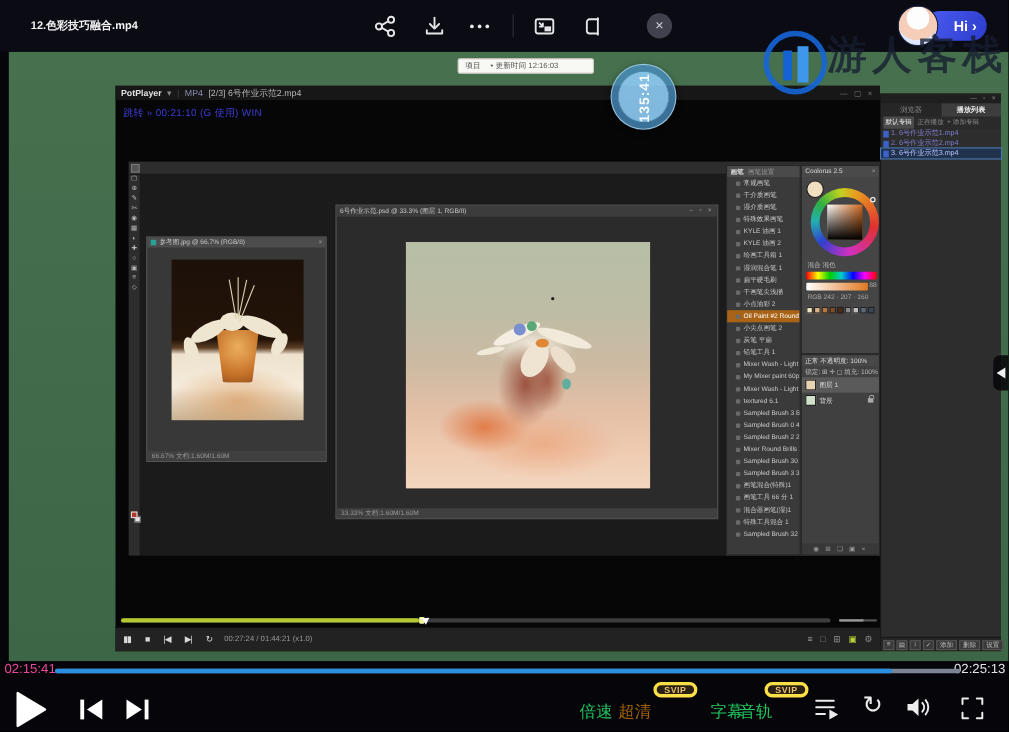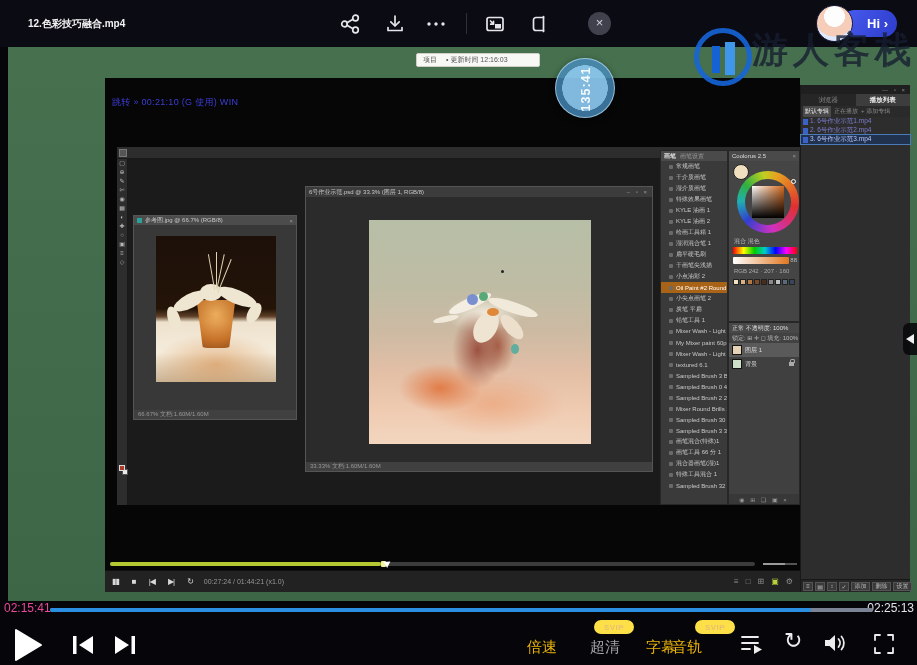--- a/index.html
+++ b/index.html
@@ -144,37 +144,45 @@
   .brandlogo .b1{position:absolute;left:13px;top:13px;width:8px;height:27px;background:#1462d4;}
   .brandlogo .b2{position:absolute;left:26px;top:9px;width:10px;height:33px;background:#3f97ec;}
   .brandtext{left:752px;top:26px;font-family:"DejaVu Serif",serif;font-size:36px;font-weight:bold;
              color:#161e30;opacity:.78;letter-spacing:5px;z-index:30;white-space:nowrap;}
 
   
   .time-cur{left:4px;top:601px;font-size:12px;color:#ec4899;z-index:15;}
   .time-tot{right:3px;top:601px;font-size:12px;color:#e2e2e8;z-index:15;}
   .pbar{left:50px;top:608px;width:823px;height:4px;border-radius:2px;background:#7a8494;z-index:15;}
   .pbar-fill{height:4px;border-radius:2px;background:#2a8fe0;}
-  .ctl-label{top:638px;font-size:15px;color:#eab308;z-index:15;}
-  .svip{top:620px;width:40px;height:14px;border-radius:7px;background:#2a2013;border:7px solid #fde047;
+  .ctl-label{top:638px;font-size:15px;color:#22c55e;z-index:15;}
+  .svip{top:620px;width:40px;height:14px;border-radius:7px;background:#2a2013;border:3px solid #fde047;
         color:#e8c070;font-size:8px;font-weight:bold;display:flex;align-items:center;justify-content:center;
         letter-spacing:.5px;z-index:15;}
   .b-icon{z-index:15;color:#ececec;}
   .b-icon svg{stroke:#ececec;fill:none;stroke-width:1.8;stroke-linecap:round;stroke-linejoin:round;}
   .pinkmark{left:471px;top:630px;font-size:31px;font-weight:bold;letter-spacing:2px;color:#ff4e8e;
             -webkit-text-stroke:1.6px #fff;text-shadow:2px 3px 2px rgba(150,20,60,.55);z-index:60;white-space:nowrap;}
 </style>
 </head>
 <body>
 
 <div class="stage">
 
   <div class="abs greenbg"></div>
 
   <div class="abs pp">
+    <div class="abs pp-titlebar flex">
+      <span style="color:#e2e2e2;font-weight:bold">PotPlayer</span>
+      <span style="color:#888">▾</span>
+      <span style="color:#444">|</span>
+      <span style="color:#8a8ab0">MP4</span>
+      <span style="color:#b5b5b5">[2/3] 6号作业示范2.mp4</span>
+      <span style="margin-left:auto;color:#777;font-size:7px;letter-spacing:2px">—  ▢  ×</span>
+    </div>
     <div class="abs pp-osd">跳转 » 00:21:10 (G 使用) WIN</div>
 
     <div class="abs ps">
       <div class="abs ps-options">
         <div class="abs" style="left:2px;top:2px;width:8px;height:8px;background:#555;border:1px solid #777"></div>
       </div>
       <div class="abs ps-tools">▢
 ⊕
 ✎
 ✄
@@ -591,21 +599,21 @@
       </svg>
   </div>
   <div class="abs b-icon" style="left:112px;top:634px">
     <svg width="26" height="22" viewBox="0 0 26 22">
         <path d="M3 2l14 9-14 9z" fill="#fff" stroke="none"></path>
         <rect x="19.5" y="2" width="3.5" height="18" fill="#fff" stroke="none"></rect>
       </svg>
   </div>
 
   <div class="abs ctl-label" style="left:527px">倍速</div>
-  <div class="abs ctl-label" style="left:590px;color:#a3a3a3">超清</div>
+  <div class="abs ctl-label" style="left:562px;color:#a16207">超清</div>
   <div class="abs svip" style="left:594px">SVIP</div>
   <div class="abs ctl-label" style="left:646px">字幕</div>
   <div class="abs ctl-label" style="left:672px">音轨</div>
   <div class="abs svip" style="left:695px">SVIP</div>
 
   <div class="abs b-icon" style="left:740px;top:633px">
     <svg width="24" height="22" viewBox="0 0 24 22">
         <path d="M2 4h16M2 10h16M2 16h8"></path>
         <path d="M14 12v9l8-4.5z" fill="#ececec" stroke="none"></path>
       </svg>

